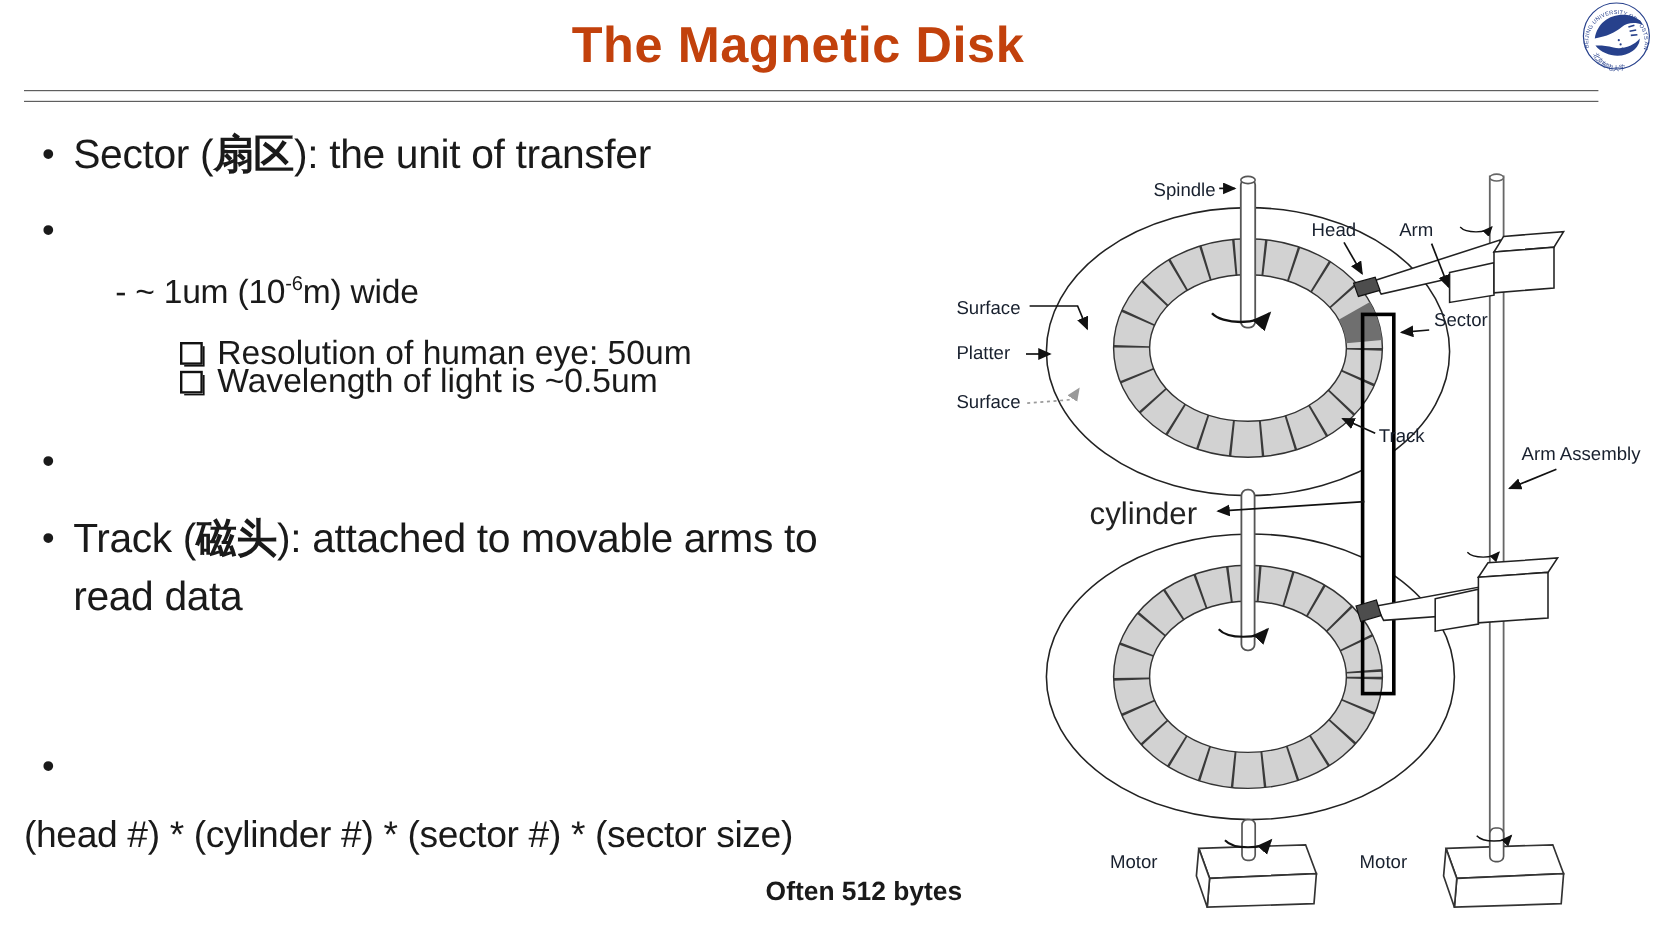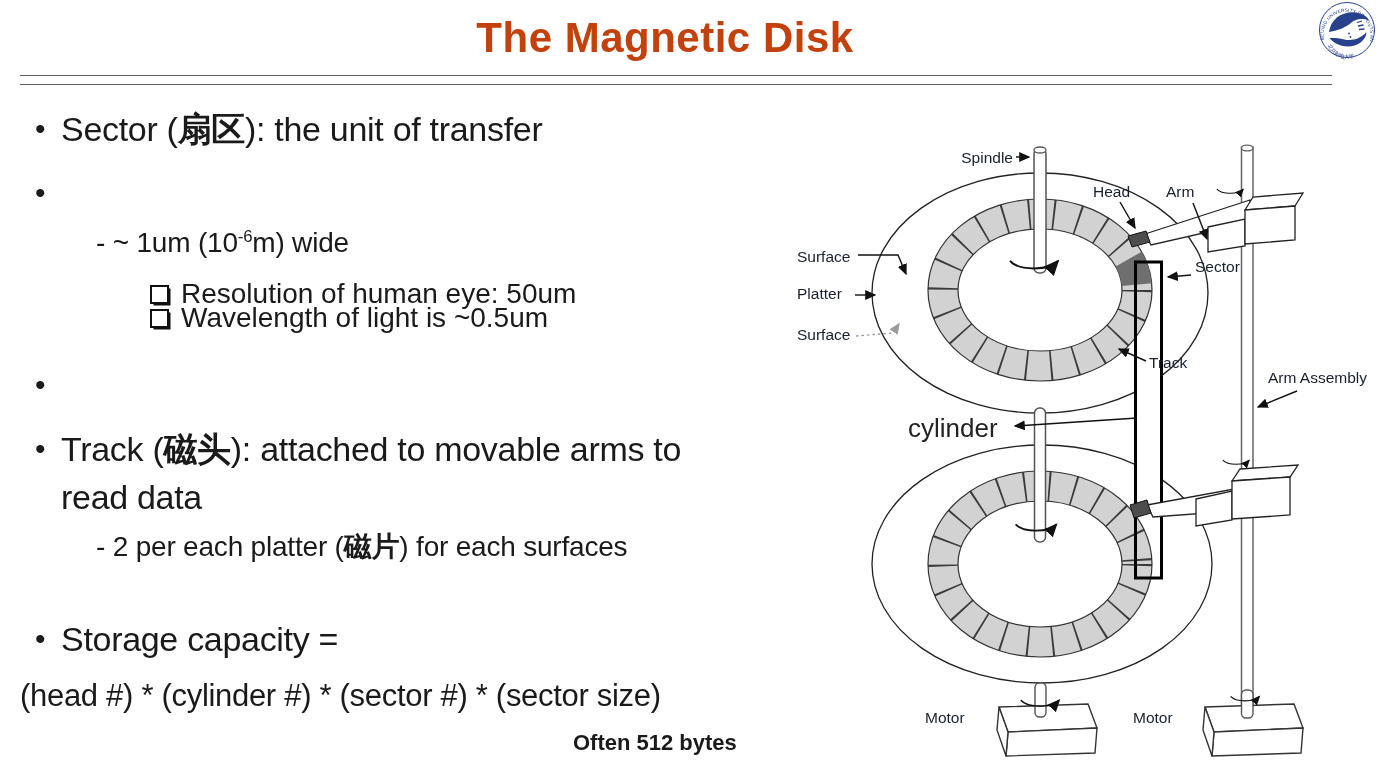--- a/index.html
+++ b/index.html
@@ -58,31 +58,27 @@
 
   <div class="abs bline lvl1" style="top:362px;left:35px;width:740px;">
     <span class="dot">•</span>
   </div>
 
   <div class="abs bline lvl1" style="top:426px;left:35px;width:725px;">
     <span class="dot">•</span>
     <span style="width:690px;"><span>Track (</span><span class="cjk">磁头</span><span>): attached to movable arms to read data</span></span>
   </div>
 
-  <div class="abs lvl2" style="top:528px;left:96px;">
-    <span>- 2 per each platter (</span><span class="cjk">磁片</span><span>) for each surfaces</span>
-  </div>
 
   <div class="abs bline lvl1" style="top:616px;left:35px;width:740px;">
     <span class="dot">•</span>
-    <span>Storage capacity =</span>
   </div>
 
   <div class="abs formula" style="top:678px;left:20px;">(head #) * (cylinder #) * (sector #) * (sector size)</div>
-  <div class="abs note" style="top:730px;left:573px;">Often 512 bytes</div>
+  <div class="abs note" style="top:730px;left:638px;">Often 512 bytes</div>
 
   <svg class="abs" style="top:0;left:0;" width="1388" height="780" viewBox="0 0 1388 780">
     <defs>
       <marker id="ah" markerWidth="9" markerHeight="8" refX="7" refY="3.5" orient="auto">
         <path d="M0,0 L8,3.5 L0,7 z" fill="#111"></path>
       </marker>
       <marker id="ahg" markerWidth="9" markerHeight="8" refX="7" refY="3.5" orient="auto">
         <path d="M0,0 L8,3.5 L0,7 z" fill="#9a9a9a"></path>
       </marker>
       <g id="rotArc">

